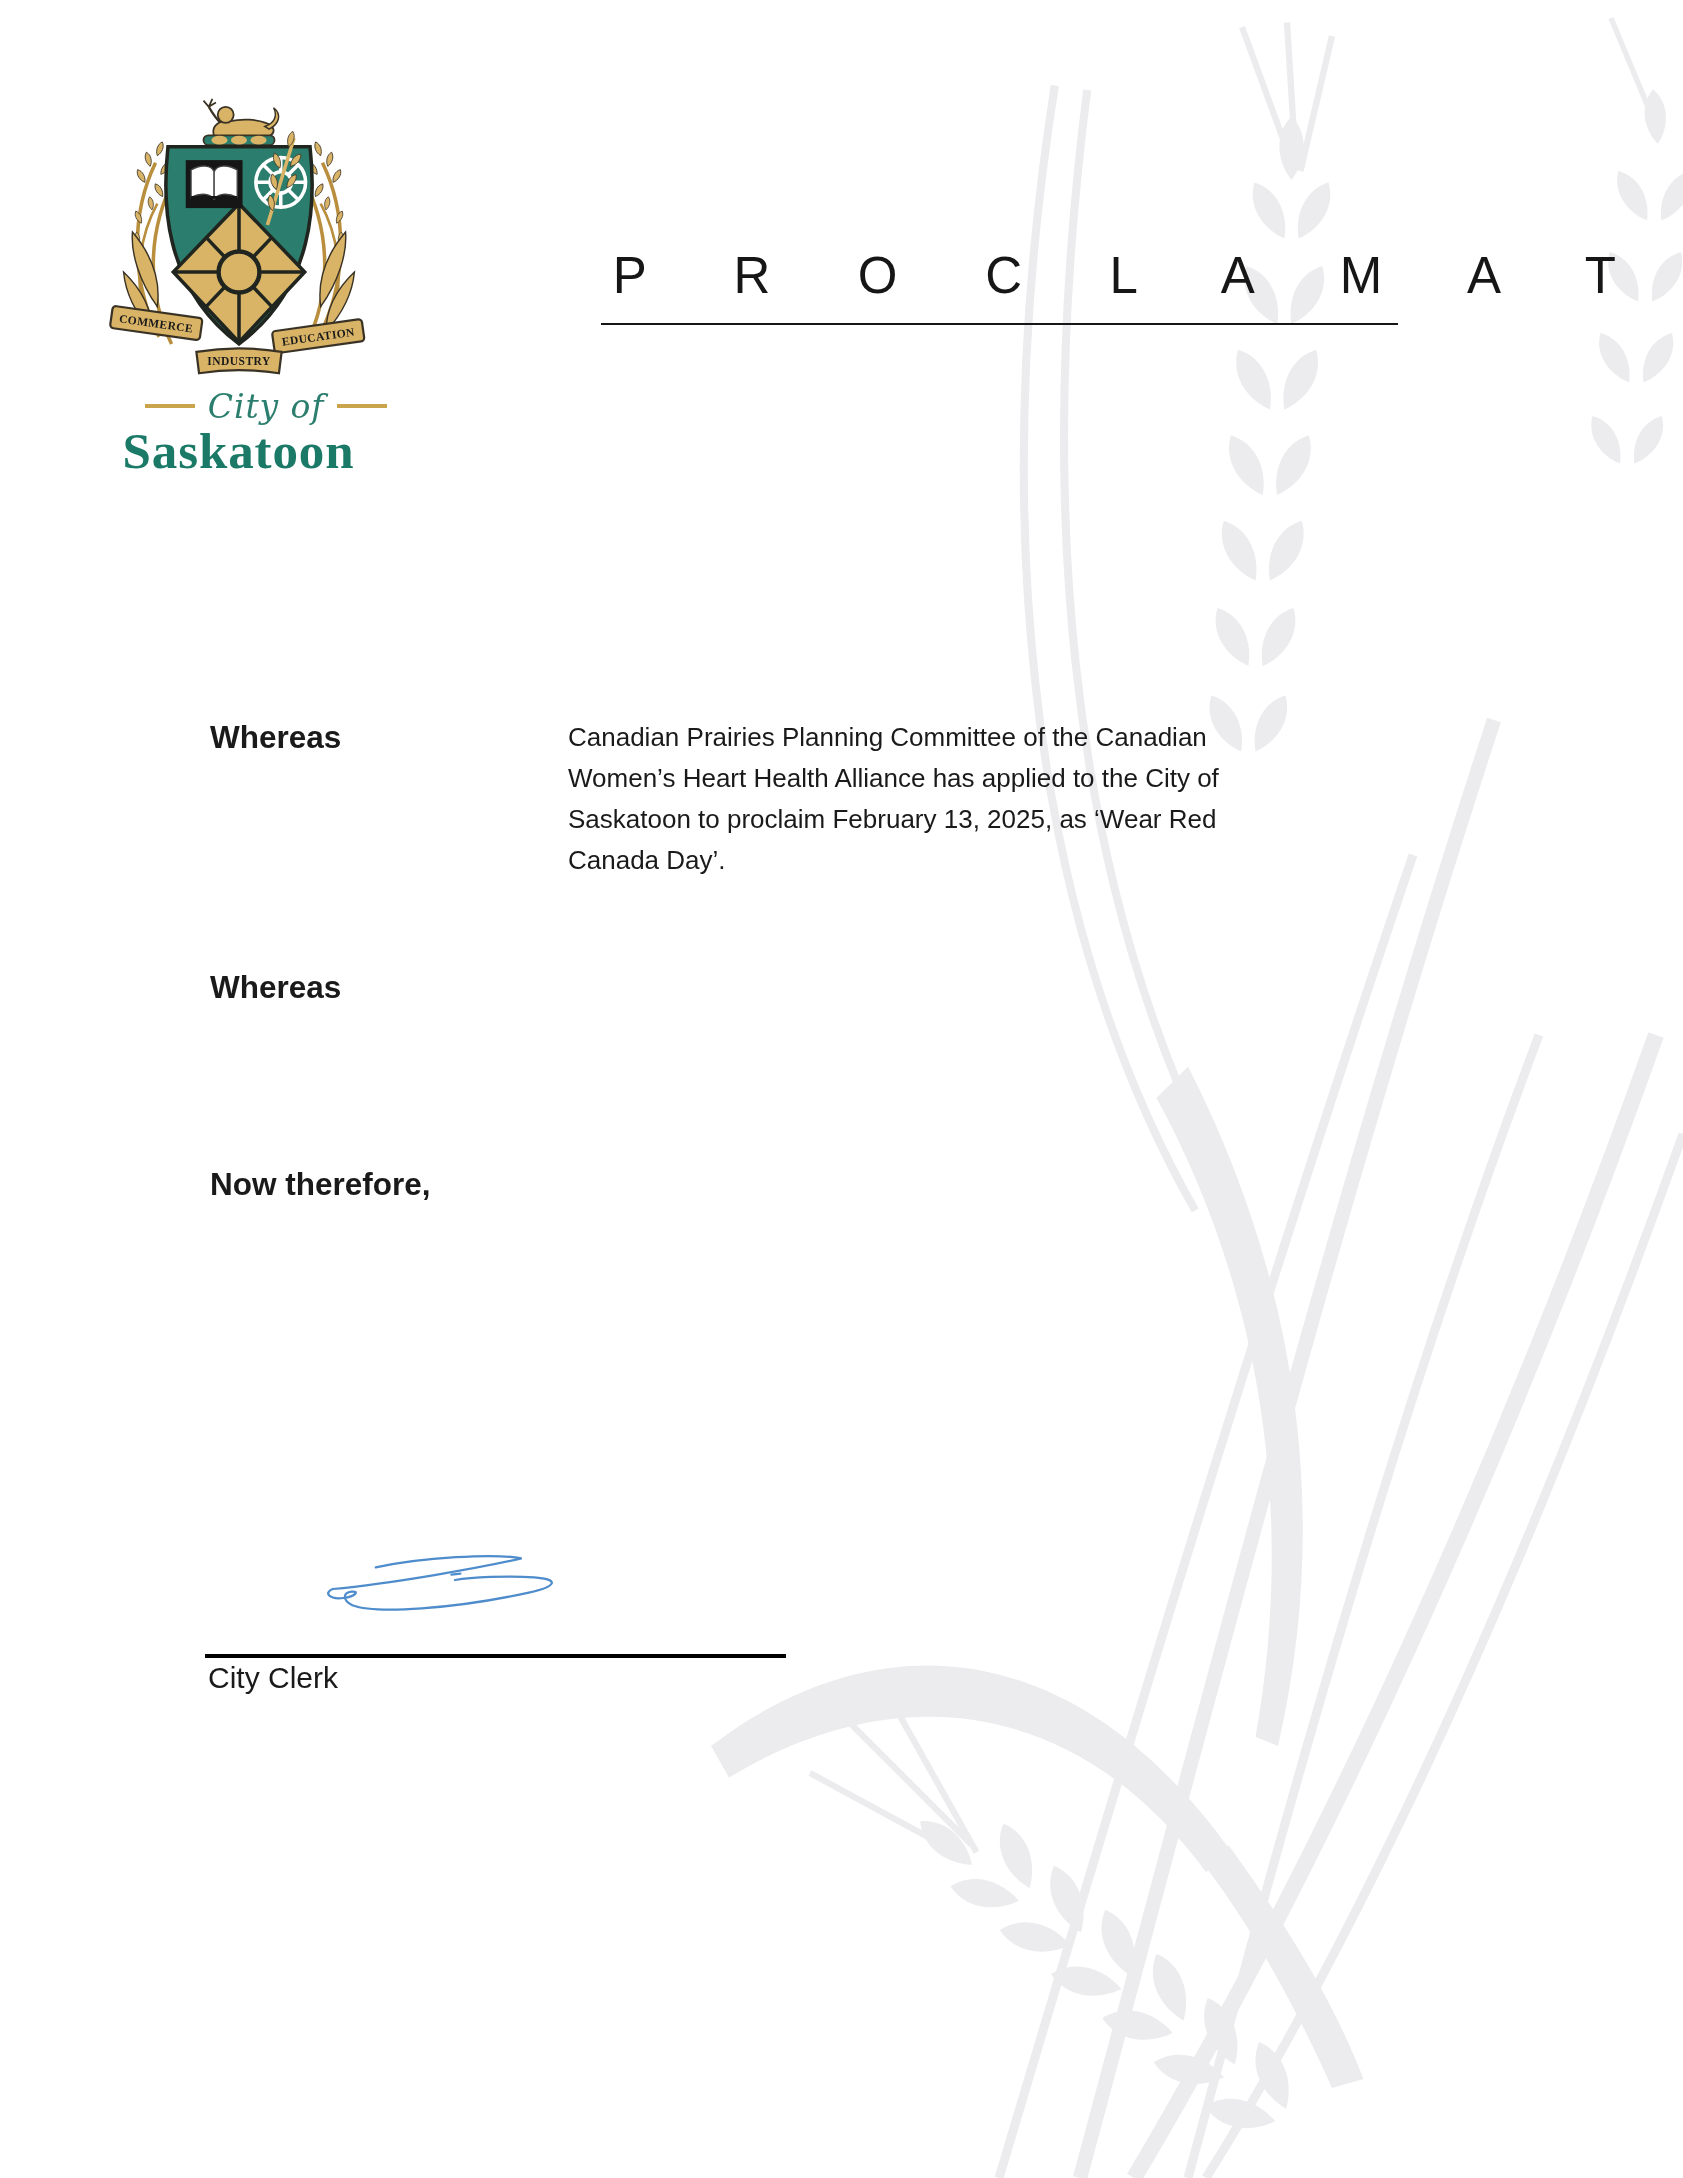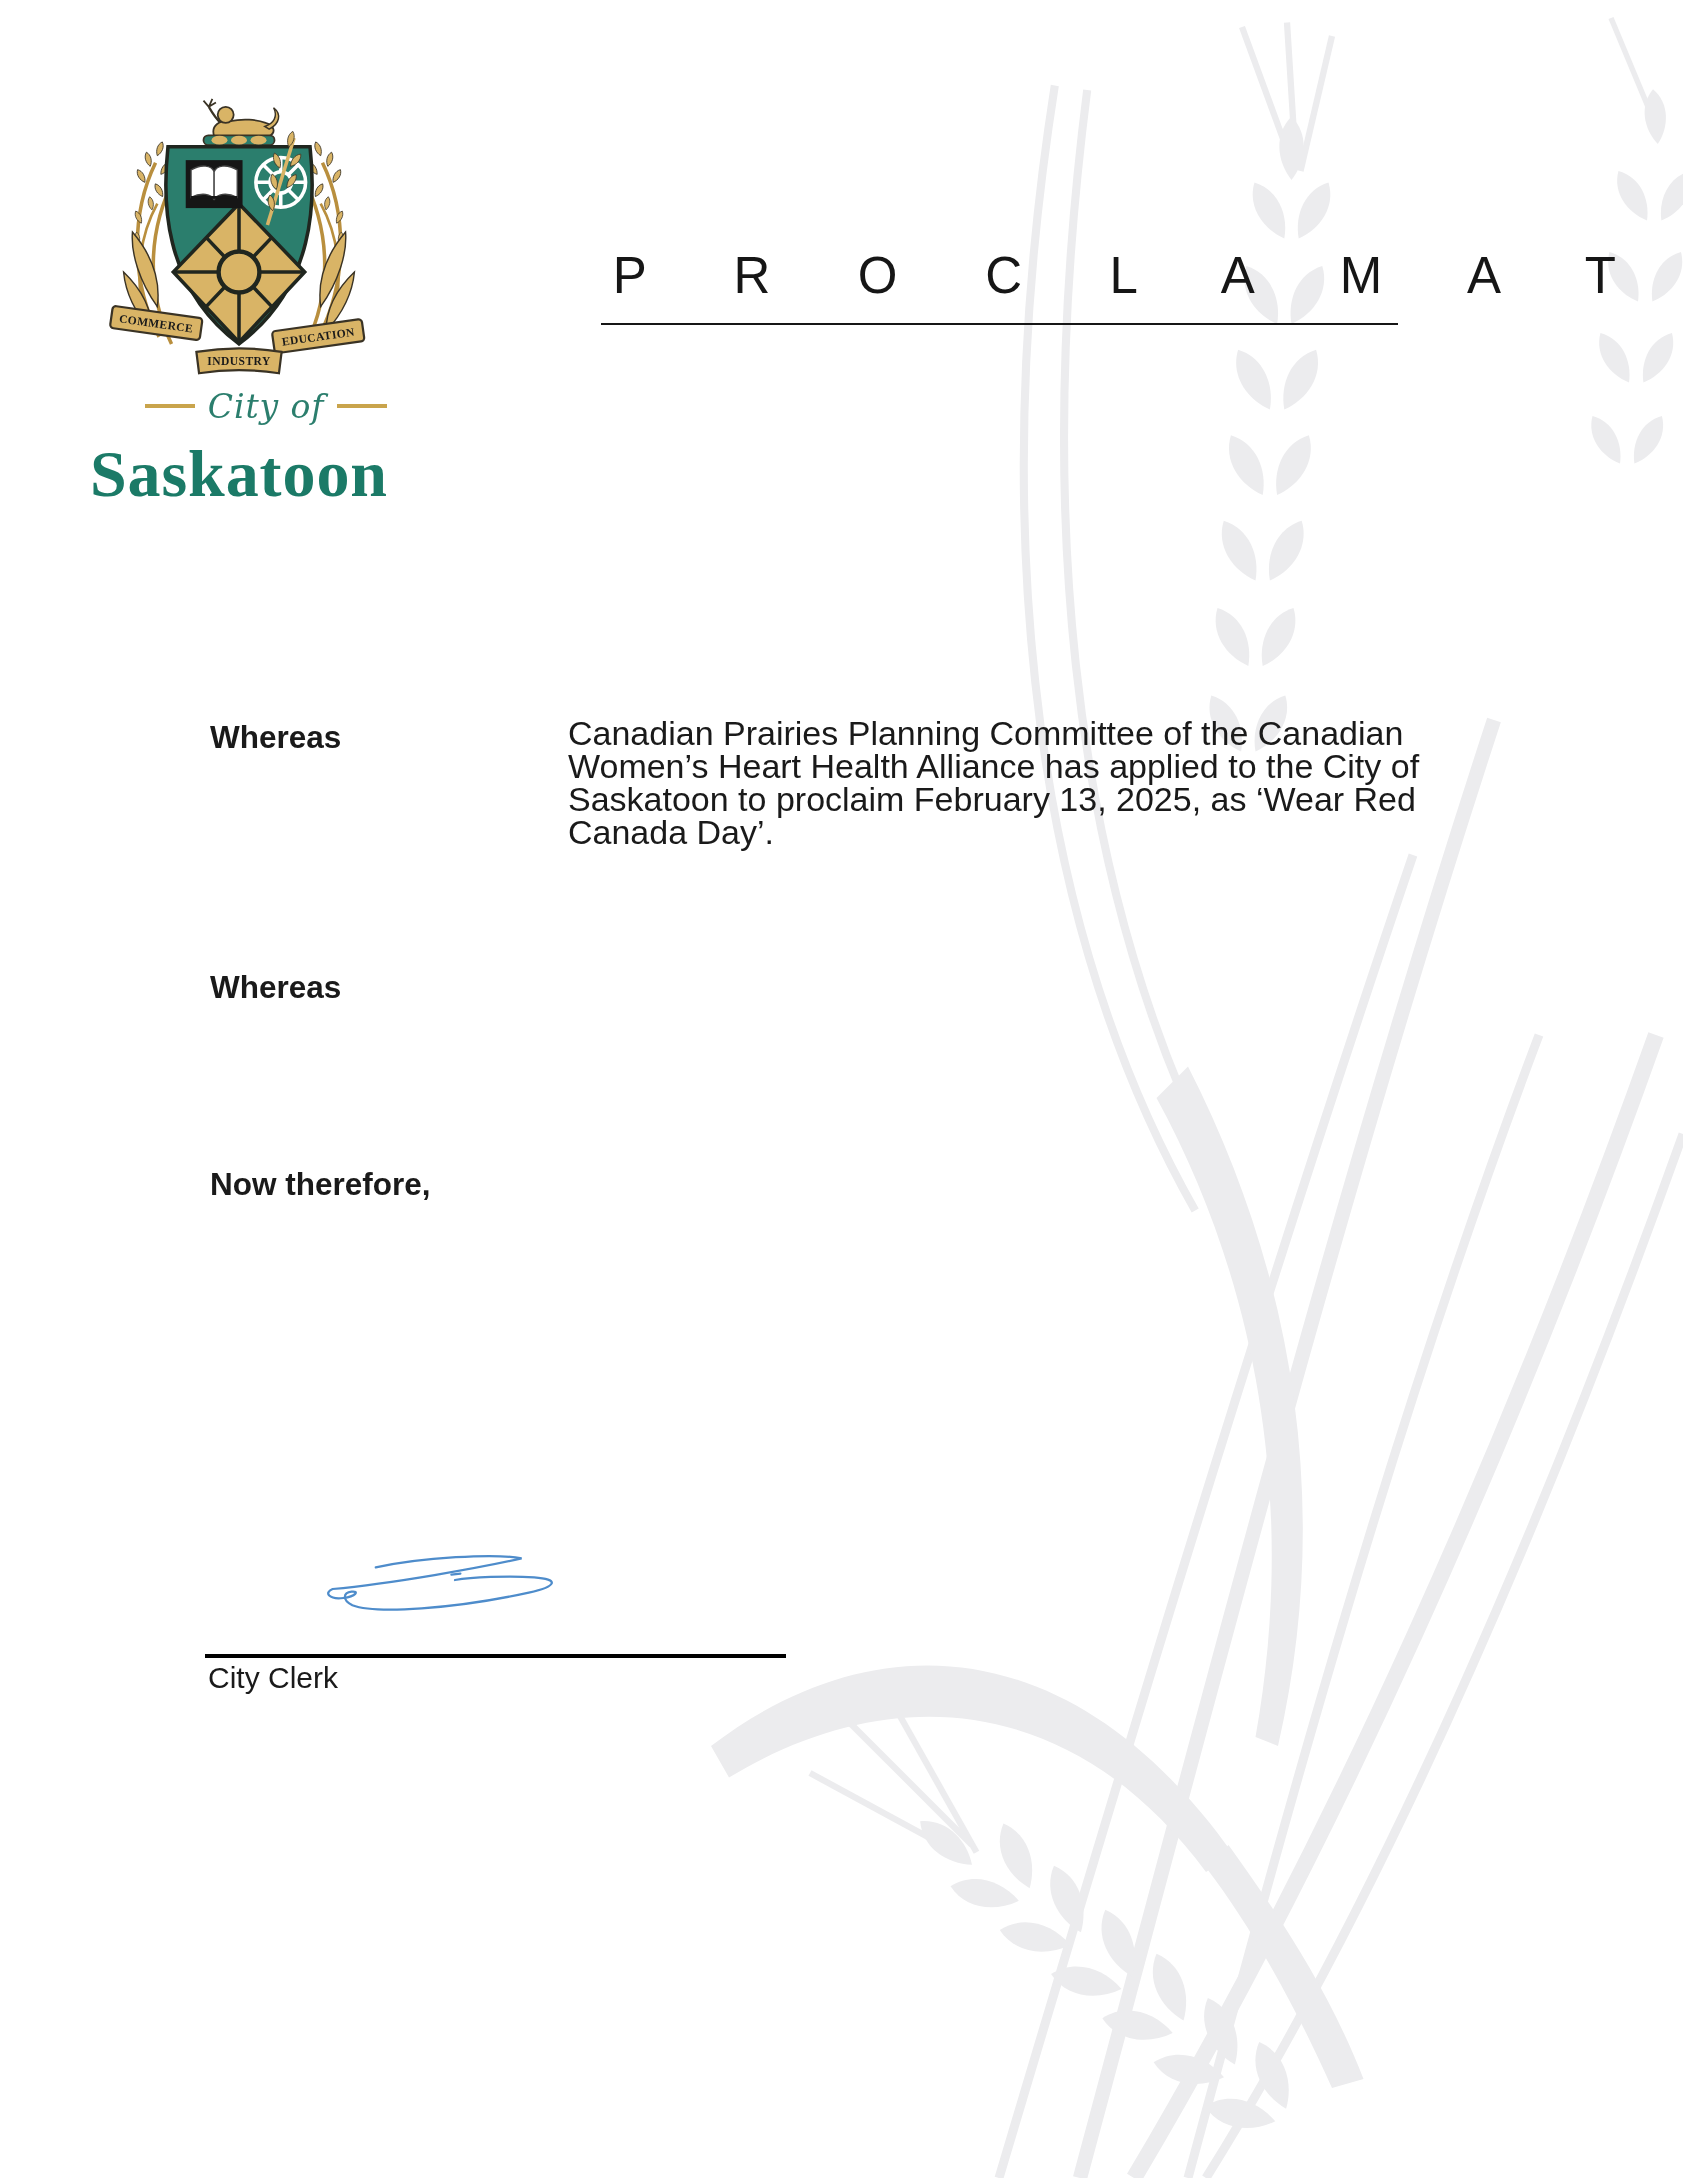--- a/index.html
+++ b/index.html
@@ -17,34 +17,34 @@
   
   .logo{position:absolute; left:90px; top:90px; width:297px; text-align:center; z-index:2;}
   .crest{display:block; margin:0 auto;}
   .cityof-line{display:flex; align-items:center; justify-content:flex-end; gap:12.6px; margin-top:3.6px;}
   .cityof-text{
     font-family:"DejaVu Serif", serif; font-style:italic; font-size:33px;
     color:var(--green); letter-spacing:0.9px;
   }
   .gold-dash{display:inline-block; width:50px; height:3.6px; background:var(--gold-dash);}
   .city-name{
-    font-family:"Liberation Serif", serif; font-weight:bold; font-size:66px;
-    color:var(--text-green); letter-spacing:0.9px; margin-top:15px; line-height:1;
+    font-family:"Liberation Serif", serif; font-weight:bold; font-size:51px;
+    color:var(--text-green); letter-spacing:0.9px; margin-top:0px; line-height:1;
   }
   
   .title-wrap{position:absolute; left:576px; top:250px; width:846px; text-align:center; z-index:2;}
   .page-title{
     margin:0; font-family:"Liberation Sans", sans-serif; font-weight:300; font-size:51px;
     letter-spacing:0.72em; padding-left:0.72em; color:#161616; white-space:nowrap; line-height:1;
   }
   .title-rule{width:797px; height:2.7px; background:#161616; margin:21.6px auto 0;}
   
   .clause{position:absolute; left:210px; width:1266px; display:flex; z-index:2;gap:28px;}
   .clause-label{flex:0 0 330px; font-weight:bold; font-size:31.5px; line-height:41px;}
-  .clause-text{flex:1; font-size:34px; line-height:33px; white-space:pre-line;}
+  .clause-text{flex:1; font-size:26px; line-height:41px; white-space:pre-line;}
   .clause-1{top:717px;}
   .clause-2{top:967px;}
   .clause-3{top:1164px;flex-direction:column;}
   
   .dated{position:absolute; left:210px; top:1429px; font-size:31px; z-index:2;}
   .dated sup{font-size:0.58em; vertical-align:super; line-height:0;}
   
   .signature{position:absolute; left:320px; top:1535px; z-index:2;}
   .sig-line{position:absolute; left:205px; top:1654px; width:581px; height:3.6px; background:#000; z-index:2;}
   .sig-role{position:absolute; left:208px; top:1661px; font-size:30px; z-index:2;}

